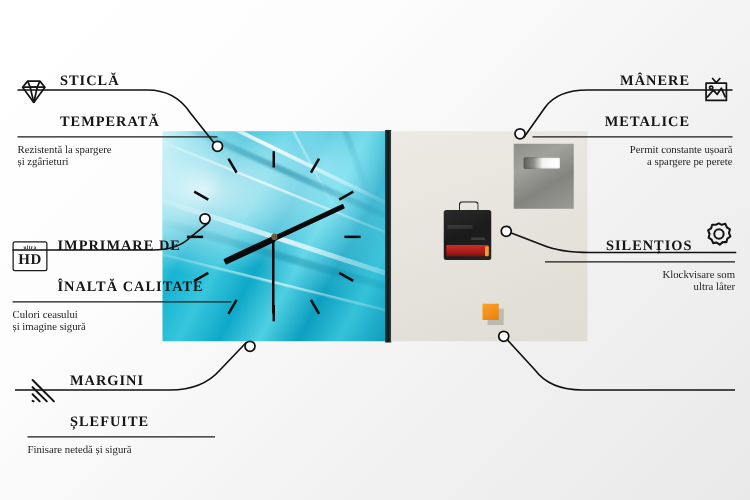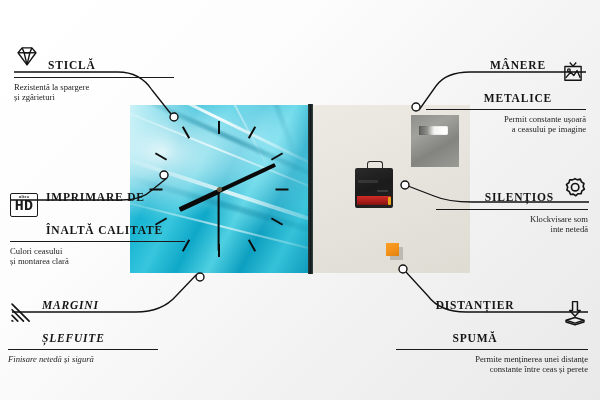--- a/index.html
+++ b/index.html
@@ -19,21 +19,21 @@
   .connectors { position: absolute; inset: 0; width: 600px; height: 400px; }
 
   
   .feature { position: absolute; width: 200px; }
   .feature.left  { text-align: left; }
   .feature.right { text-align: right; }
 
   .feat-head {
     display: flex; align-items: center; gap: 8px;
   }
-  .feature.right .feat-head { justify-content: flex-end; text-align: center; }
+  .feature.right .feat-head { justify-content: flex-end; }
 
   .feat-title {
     font-family: "Liberation Serif", serif;
     font-weight: bold;
     font-size: 11.5px;
     letter-spacing: 0.8px;
     line-height: 13.5px;
     color: #151515;
     text-transform: uppercase;
     margin-top: 19px;
@@ -54,21 +54,21 @@
   .hd-badge {
     width: 26px; height: 22px;
     border: 1.4px solid #1a1a1a;
     border-radius: 2px;
     display: flex; flex-direction: column;
     align-items: center; justify-content: center;
     line-height: 1;
     flex: 0 0 26px;
   }
   .hd-badge .u { font-size: 4.2px; font-weight: bold; letter-spacing: .3px; }
-  .hd-badge .h { font-size: 15px; font-weight: bold; letter-spacing: .3px; margin-top: .5px; font-family: Liberation Mono, monospace;}
+  .hd-badge .h { font-size: 12px; font-weight: bold; letter-spacing: .3px; margin-top: .5px;}
 
   
   .product { position: absolute; }
 
   .clock-face {
     position: absolute;
     background:
       radial-gradient(ellipse 120% 90% at 18% 28%, rgba(255,255,255,.85) 0%, rgba(255,255,255,0) 45%),
       radial-gradient(ellipse 90% 120% at 72% 18%, rgba(180,240,250,.75) 0%, rgba(180,240,250,0) 50%),
       linear-gradient(118deg,
@@ -232,44 +232,45 @@
         <g fill="none" stroke="#141414" stroke-width="1.7" stroke-linejoin="round">
           <path d="M5,12 L10,6 L22,6 L27,12 L16,27 Z"></path>
           <path d="M5,12 L27,12"></path>
           <path d="M10,6 L12.5,12 L16,27"></path>
           <path d="M22,6 L19.5,12 L16,27"></path>
           <path d="M12.5,12 L19.5,12"></path>
         </g>
       </svg>
       <div>
         <div class="feat-title">STICLĂ</div>
+        <div class="feat-title">TEMPERATĂ</div>
       </div>
     </div>
     <div class="feat-rule"></div>
     <div class="feat-desc">Rezistentă la spargere</div>
     <div class="feat-desc">și zgârieturi</div>
   </div>
 
   <div class="feature left" style="left:10px; top:172px; width:175px;">
     <div class="feat-head">
       <div class="hd-badge">
         <span class="u">ultra</span>
         <span class="h">HD</span>
       </div>
       <div>
         <div class="feat-title">IMPRIMARE DE</div>
         <div class="feat-title">ÎNALTĂ CALITATE</div>
       </div>
     </div>
     <div class="feat-rule"></div>
     <div class="feat-desc">Culori ceasului</div>
-    <div class="feat-desc">și montarea clară</div>
-  </div>
-
-  <div class="feature left" style="left:8px; top:280px; width:150px;font-style:italic;">
+    <div class="feat-desc">și imagine sigură</div>
+  </div>
+
+  <div class="feature left" style="left:22px; top:280px; width:150px;">
     <div class="feat-head">
       <svg class="icon" viewBox="0 0 32 32">
         <g stroke="#141414" stroke-width="2" stroke-linecap="round">
           <line x1="5" y1="5" x2="26" y2="26"></line>
           <line x1="5" y1="12" x2="19" y2="26"></line>
           <line x1="5" y1="19" x2="12" y2="26"></line>
           <line x1="5" y1="25.5" x2="6" y2="26"></line>
         </g>
       </svg>
       <div>
@@ -291,54 +292,36 @@
         <g fill="none" stroke="#141414" stroke-width="1.7" stroke-linejoin="round">
           <path d="M12,3 L16,7.5 L20,3"></path>
           <rect x="6" y="8" width="20" height="17"></rect>
           <path d="M7,22 L13,15 L17,19 L21,13 L25,22"></path>
           <circle cx="11" cy="12.5" r="1.6"></circle>
         </g>
       </svg>
     </div>
     <div class="feat-rule"></div>
     <div class="feat-desc">Permit constante ușoară</div>
-    <div class="feat-desc">a ceasului pe imagine</div>
+    <div class="feat-desc">a spargere pe perete</div>
   </div>
 
   <div class="feature right" style="left:436px; top:172px; width:152px;">
     <div class="feat-head">
       <div>
         <div class="feat-title">SILENȚIOS</div>
       </div>
       <svg class="icon" viewBox="0 0 32 32">
         <g fill="none" stroke="#141414" stroke-width="2" stroke-linejoin="round">
           <path d="M16,4.5 L19,6 L22.5,5 L24,8.5 L27,10.5 L26,14 L27.5,17.5 L24.5,19.5
                    L23.5,23 L20,23 L17,25.5 L14,23.5 L10.5,24 L9,20.5 L6,18.5
                    L7,15 L5.5,11.5 L8.5,9.5 L9.5,6 L13,6 Z"></path>
           <circle cx="16.2" cy="15" r="4.6"></circle>
         </g>
       </svg>
     </div>
     <div class="feat-rule"></div>
     <div class="feat-desc">Klockvisare som</div>
-    <div class="feat-desc">inte netedă</div>
-  </div>
-
-  <div class="feature right" style="left:396px; top:280px; width:192px;">
-    <div class="feat-head">
-      <div style="flex:1">
-        <div class="feat-title">DISTANȚIER</div>
-        <div class="feat-title">SPUMĂ</div>
-      </div>
-      <svg class="icon" viewBox="0 0 32 32">
-        <g fill="none" stroke="#141414" stroke-width="1.8" stroke-linejoin="round">
-          <path d="M13,2 L13,13 L9.5,13 L16,20 L22.5,13 L19,13 L19,2 Z"></path>
-          <path d="M16,21.5 L27,25 L16,28.5 L5,25 Z"></path>
-          <path d="M5,25 L5,27 L16,30.5 L27,27 L27,25"></path>
-        </g>
-      </svg>
-    </div>
-    <div class="feat-rule"></div>
-    <div class="feat-desc">Permite menținerea unei distanțe</div>
-    <div class="feat-desc">constante între ceas și perete</div>
-  </div>
+    <div class="feat-desc">ultra låter</div>
+  </div>
+
 
 </div>
 
 </body></html>

